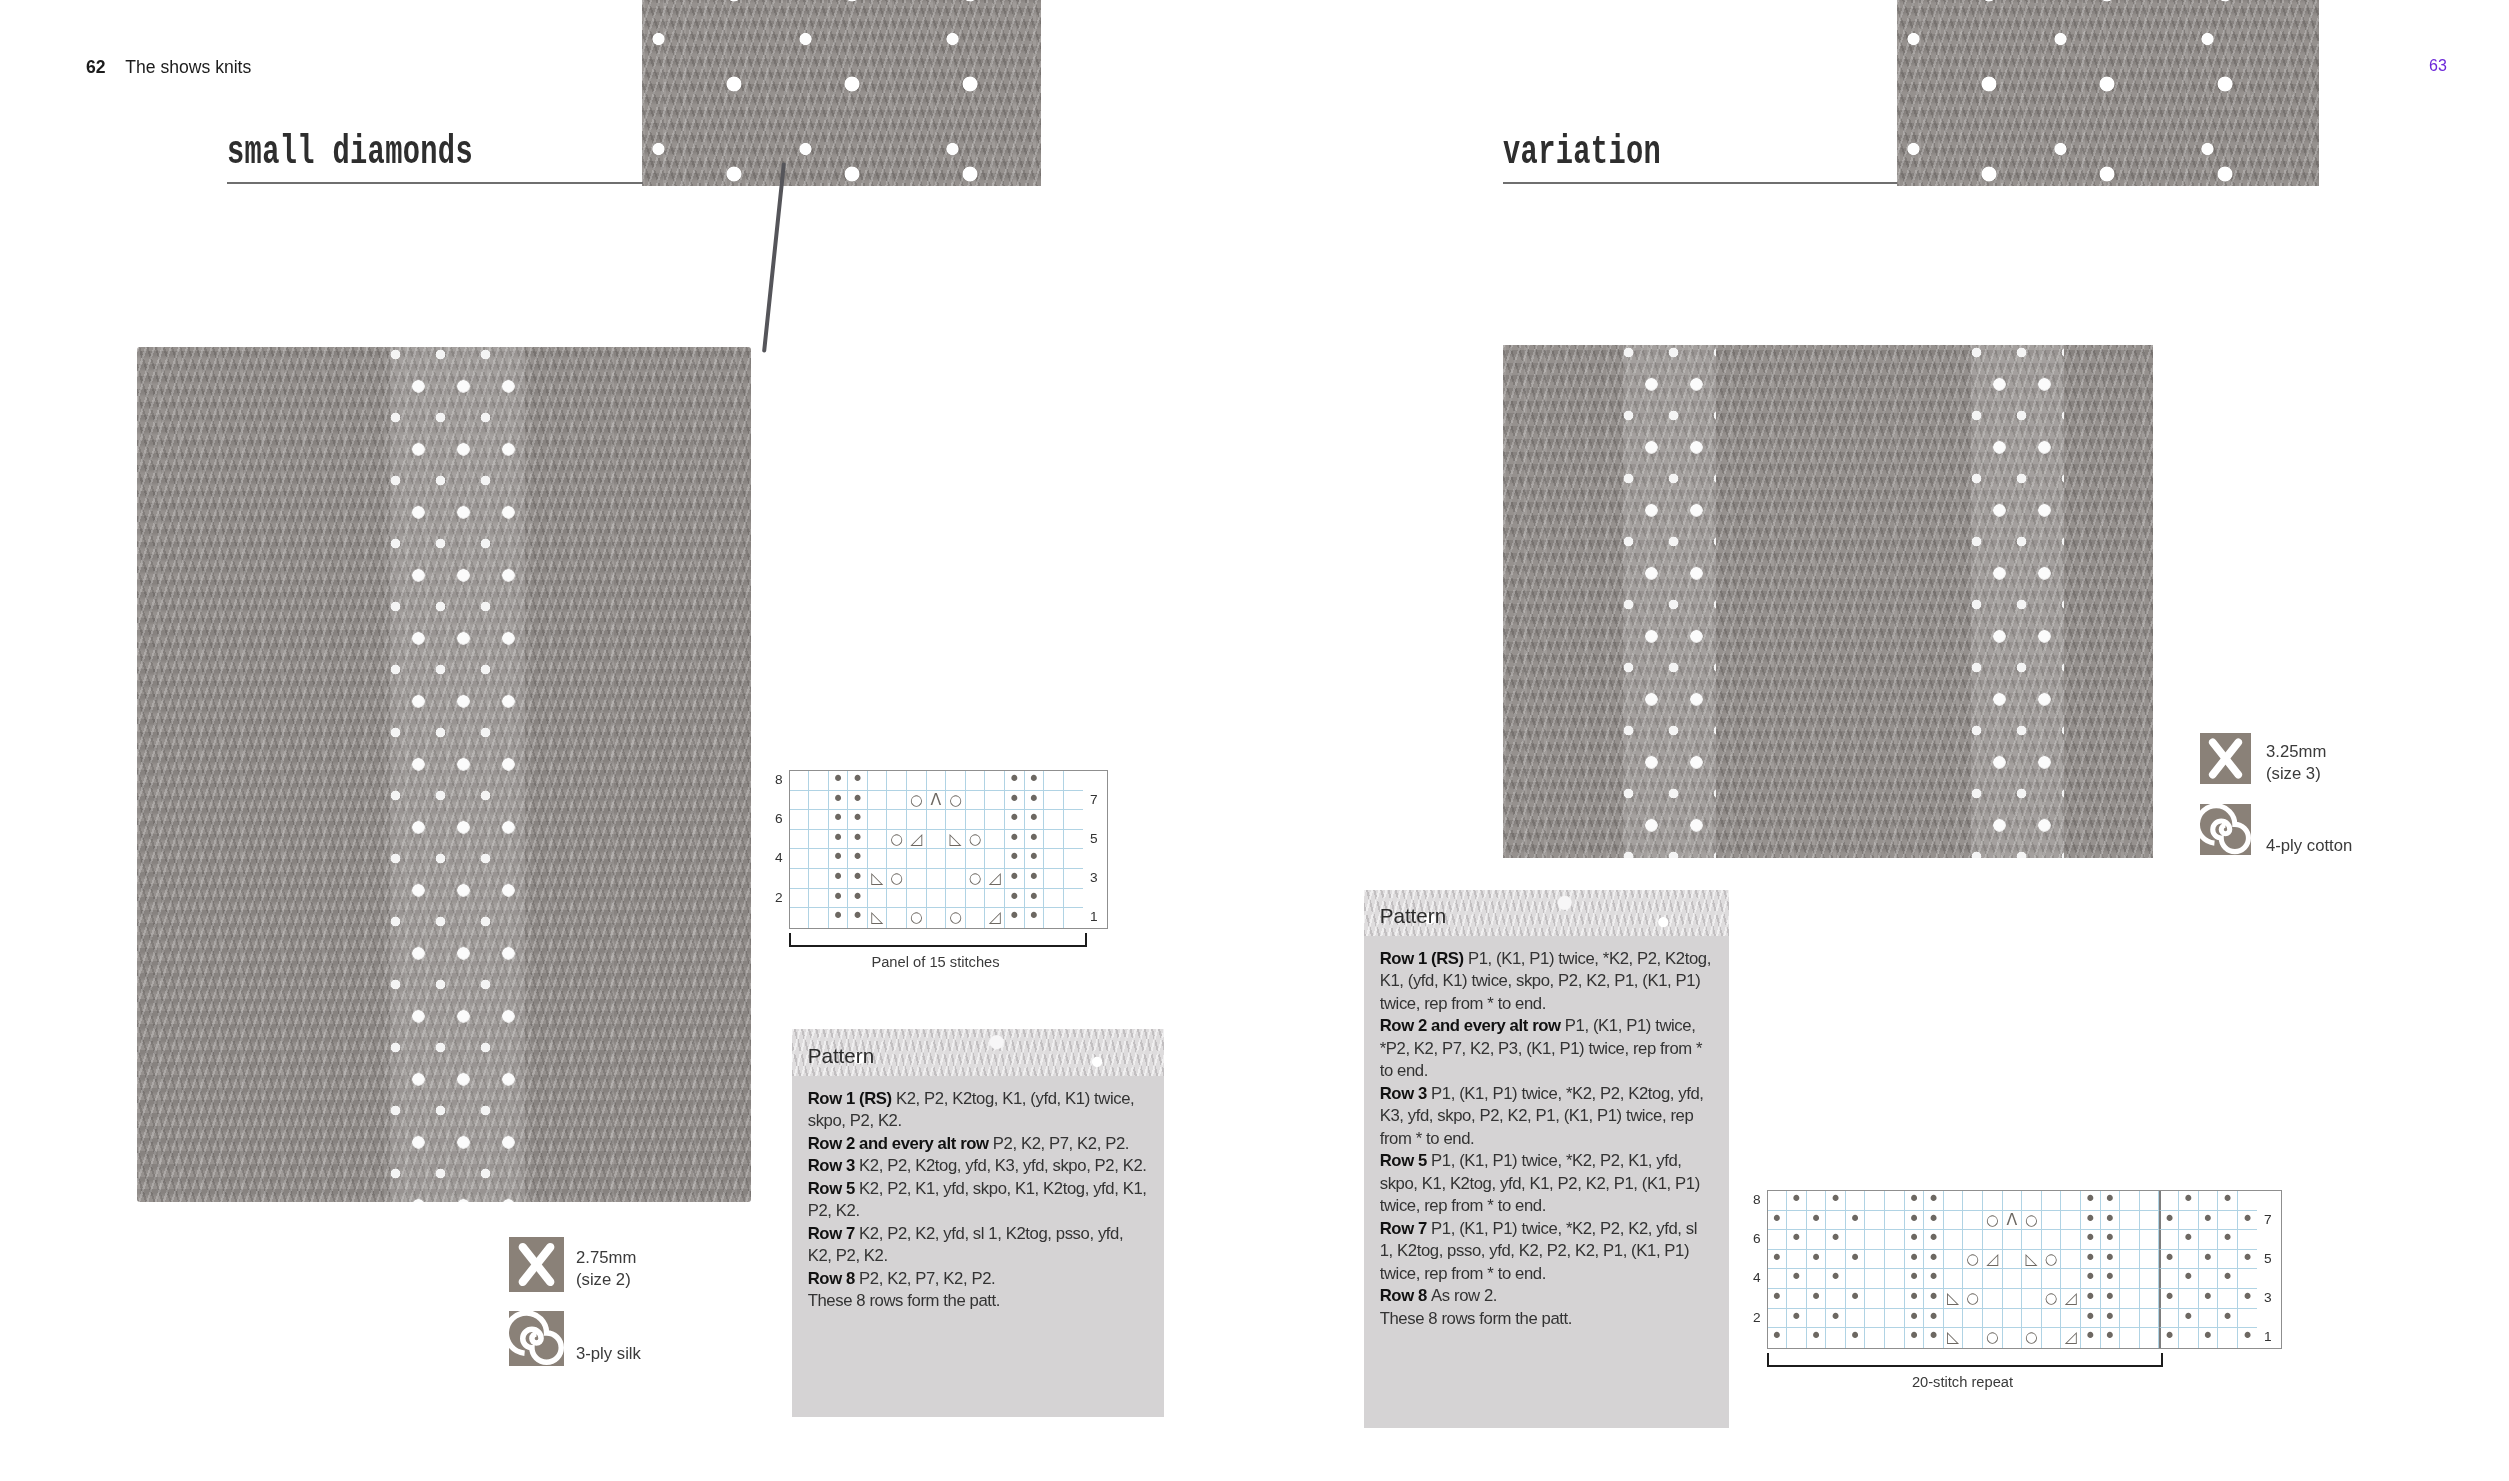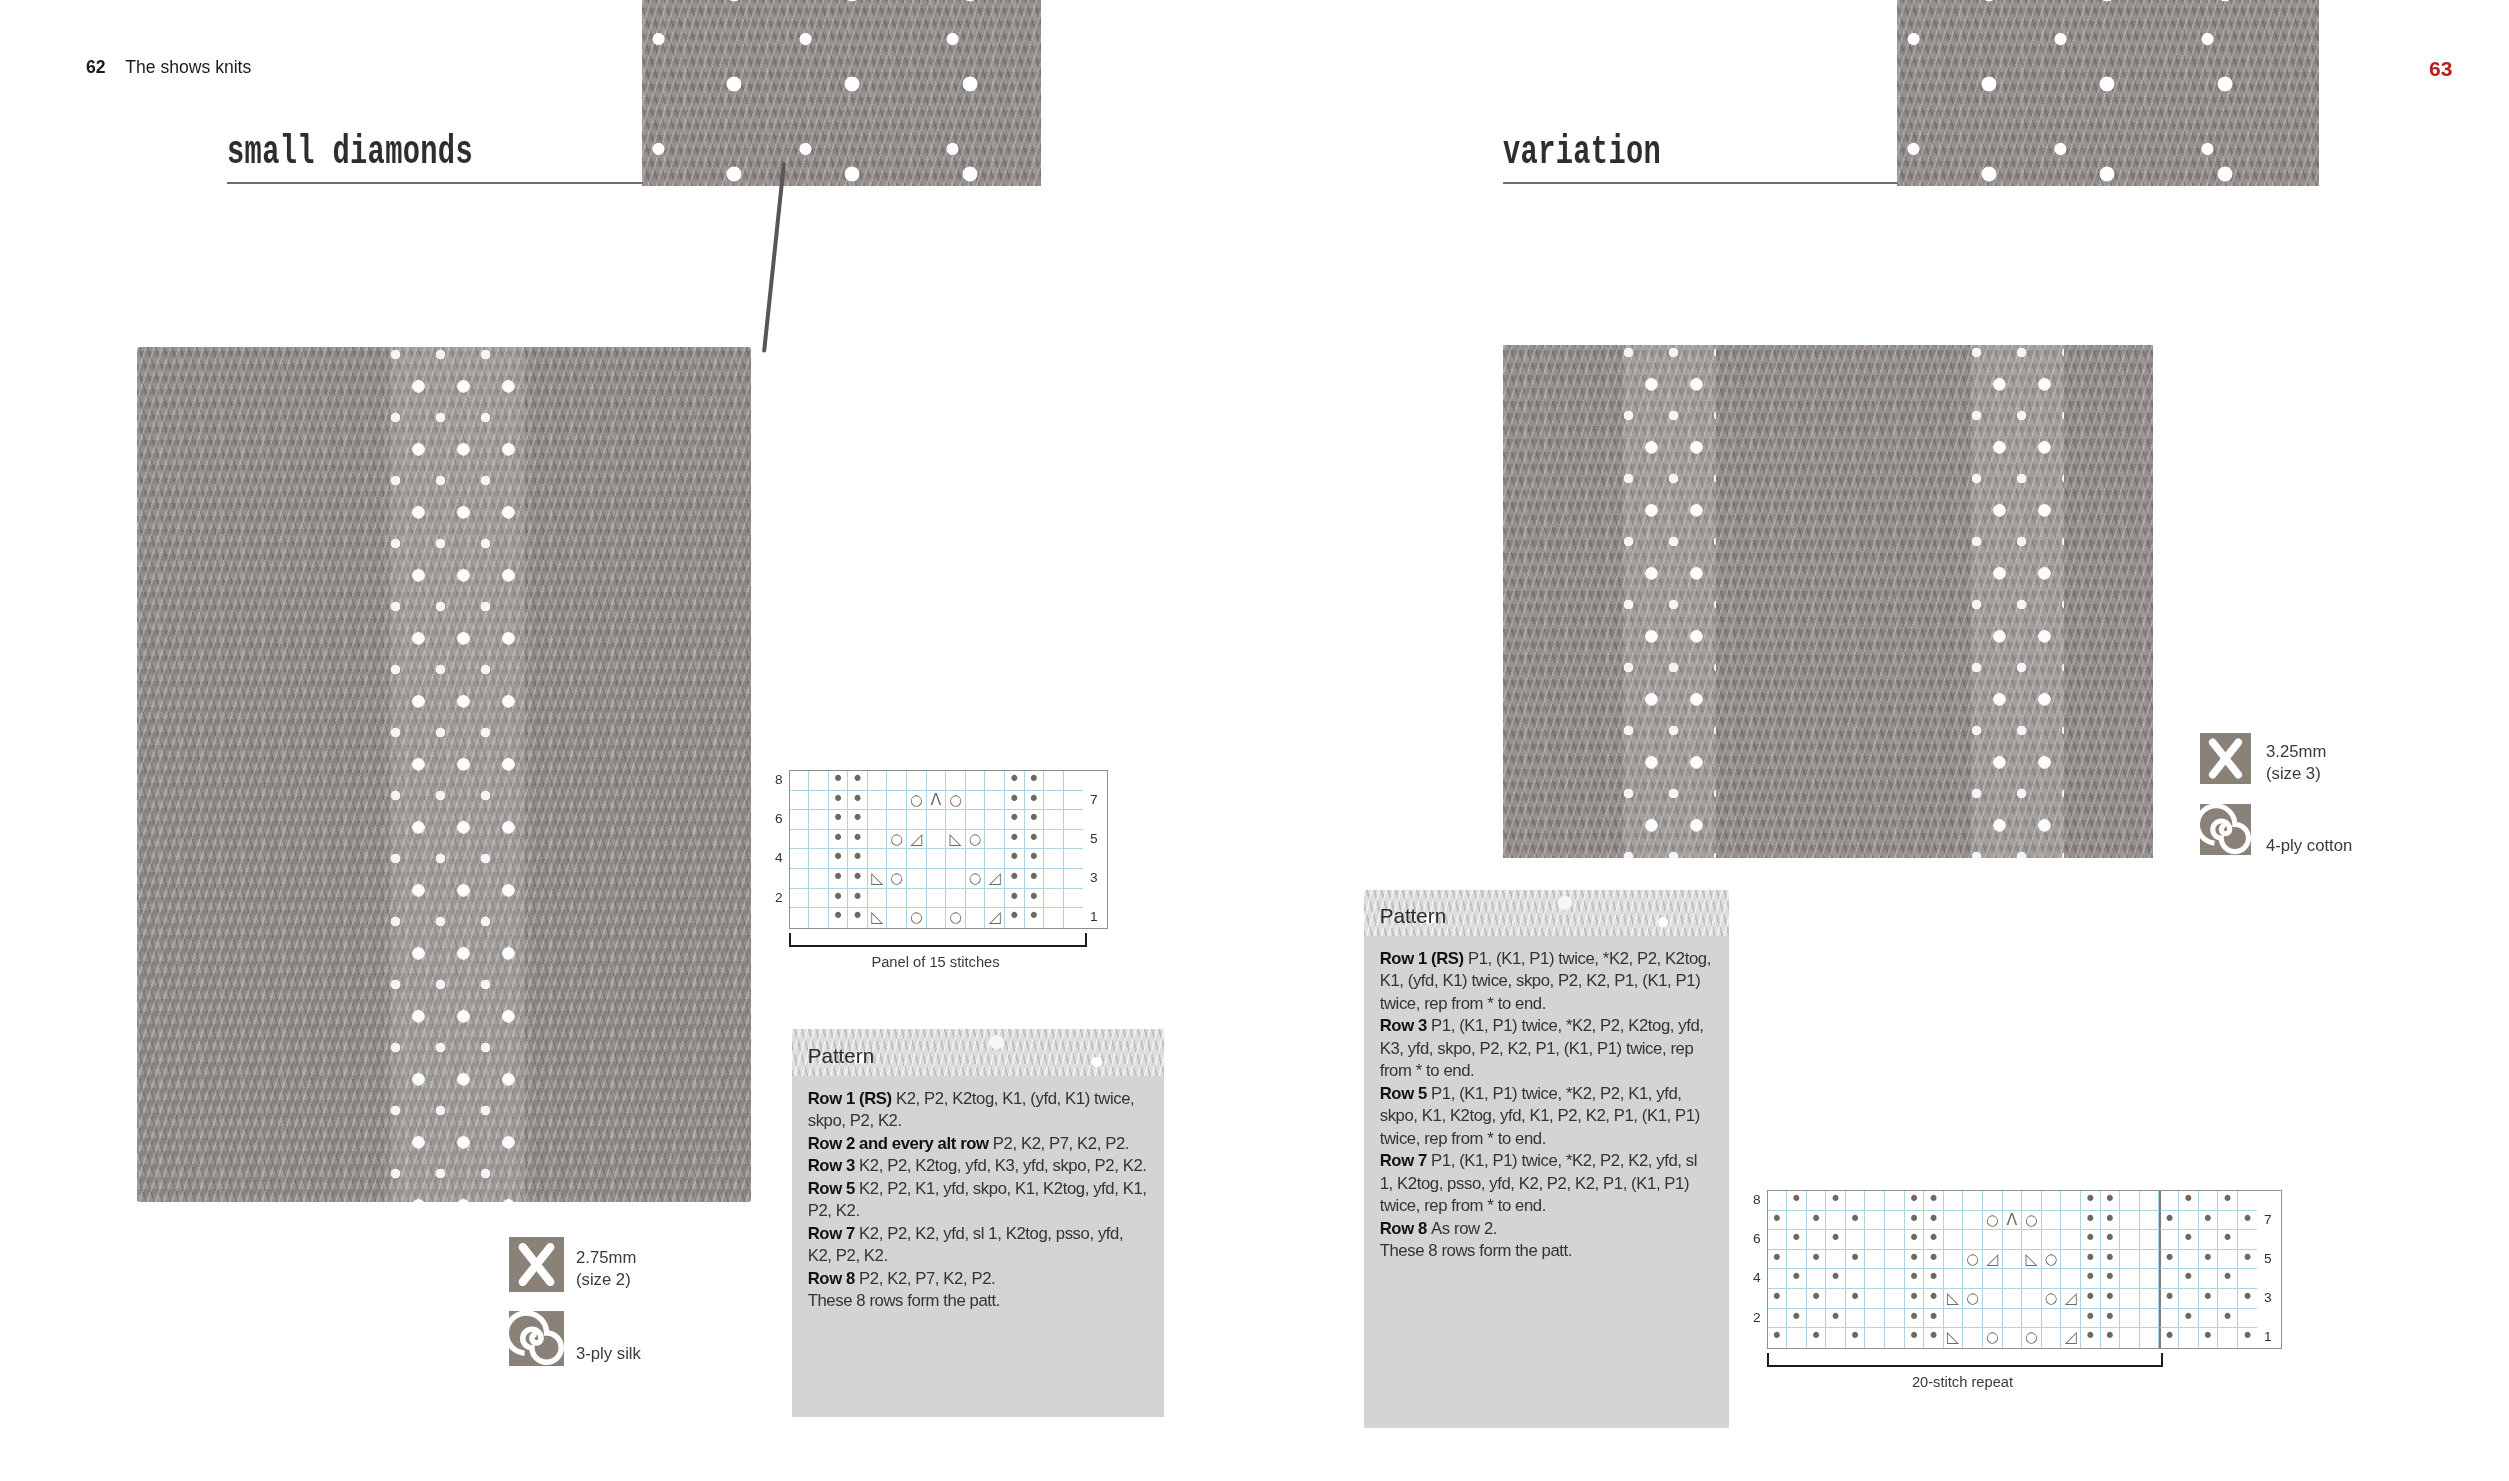--- a/index.html
+++ b/index.html
@@ -4,21 +4,21 @@
 <style>
   html,body{margin:0;padding:0;background:#ffffff;}
   #page{position:relative;width:2509px;height:1482px;background:#fff;overflow:hidden;
         font-family:"Liberation Sans",sans-serif;color:#3a3a3a;}
 
   .abs{position:absolute;}
 
   
   .running-head{font-size:17.6px;color:#1c1c1c;}
   .running-head b{margin-right:19.6px;}
-  .pagenum{font-size:21px;font-weight:bold;color:#b91c1c;}
+  .pagenum{font-size:16px;font-weight:normal;color:#6d28d9;}
 
   .sec-title{font-family:"Liberation Mono","DejaVu Sans Mono",monospace;
              font-size:41px;font-weight:bold;color:#2e2e2e;letter-spacing:0.5px;
              transform:scaleX(.70);transform-origin:left bottom;white-space:nowrap;}
   .rule{height:2px;background:#6f6f6f;}
   .intro{font-size:20.6px;line-height:30px;color:#5a5a5a;white-space:pre-line;}
 
   
   .knit{background-color:#8f8a87;background-image:
      repeating-linear-gradient(108deg, rgba(255,255,255,.22) 0 2px, rgba(255,255,255,0) 2px 7.8px),
@@ -288,20 +288,21 @@
     <path d="M30 30 m0 -5 a5 5 0 1 0 5 5 a10 10 0 1 0 -10 10 a16 16 0 1 0 16 -16 a22 22 0 1 0 -24 22" fill="none" stroke="#ffffff" stroke-width="6"></path>
   </svg>
   <div class="abs icon-label" style="left:2266px;top:835px;">4-ply cotton</div>
 
   <div class="pattern-box" style="left:1364px;top:890px;width:365px;height:538px;">
     <div class="pat-head" style="height:46px;">
       <span>Pattern</span>
     </div>
     <div class="pat-body">
         <p class="pat-line"><b>Row 1 (RS) </b>P1, (K1, P1) twice, *K2, P2, K2tog, K1, (yfd, K1) twice, skpo, P2, K2, P1, (K1, P1) twice, rep from * to end.</p>
+        <p class="pat-line"><b>Row 2 and every alt row </b>P1, (K1, P1) twice, *P2, K2, P7, K2, P3, (K1, P1) twice, rep from * to end.</p>
         <p class="pat-line"><b>Row 3 </b>P1, (K1, P1) twice, *K2, P2, K2tog, yfd, K3, yfd, skpo, P2, K2, P1, (K1, P1) twice, rep from * to end.</p>
         <p class="pat-line"><b>Row 5 </b>P1, (K1, P1) twice, *K2, P2, K1, yfd, skpo, K1, K2tog, yfd, K1, P2, K2, P1, (K1, P1) twice, rep from * to end.</p>
         <p class="pat-line"><b>Row 7 </b>P1, (K1, P1) twice, *K2, P2, K2, yfd, sl 1, K2tog, psso, yfd, K2, P2, K2, P1, (K1, P1) twice, rep from * to end.</p>
         <p class="pat-line"><b>Row 8 </b>As row 2.</p>
         <p class="pat-line">These 8 rows form the patt.</p>
       </div>
   </div>
 
   <div class="chart-block" id="chart-right" style="left:1741px;top:1190px;width:541px;height:225px;">
       <div class="chart-grid" style="grid-template-columns: repeat(25, 19.6px);">

